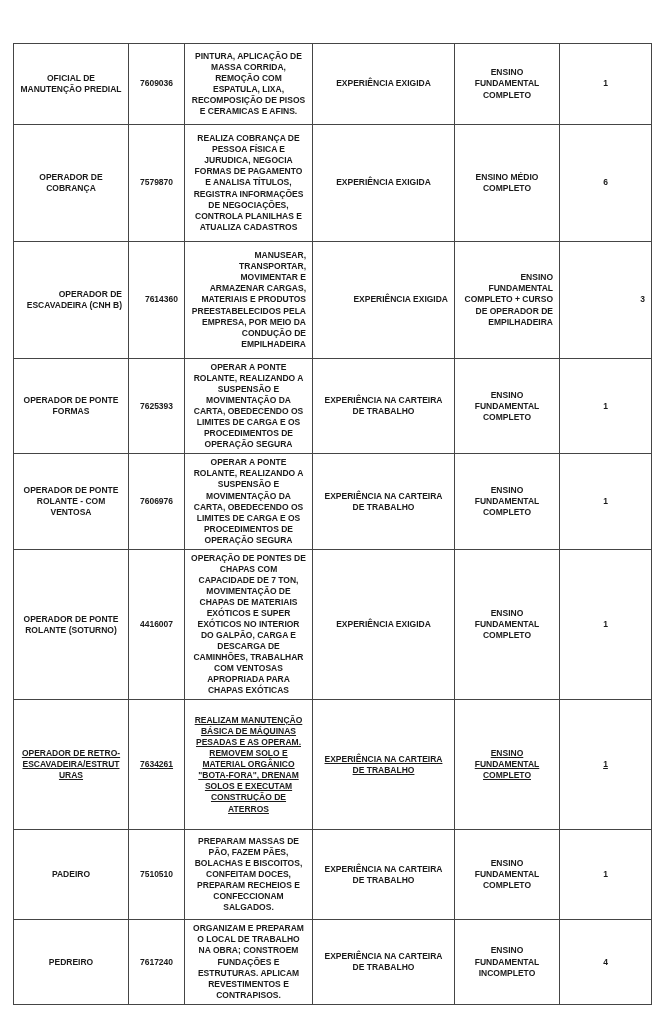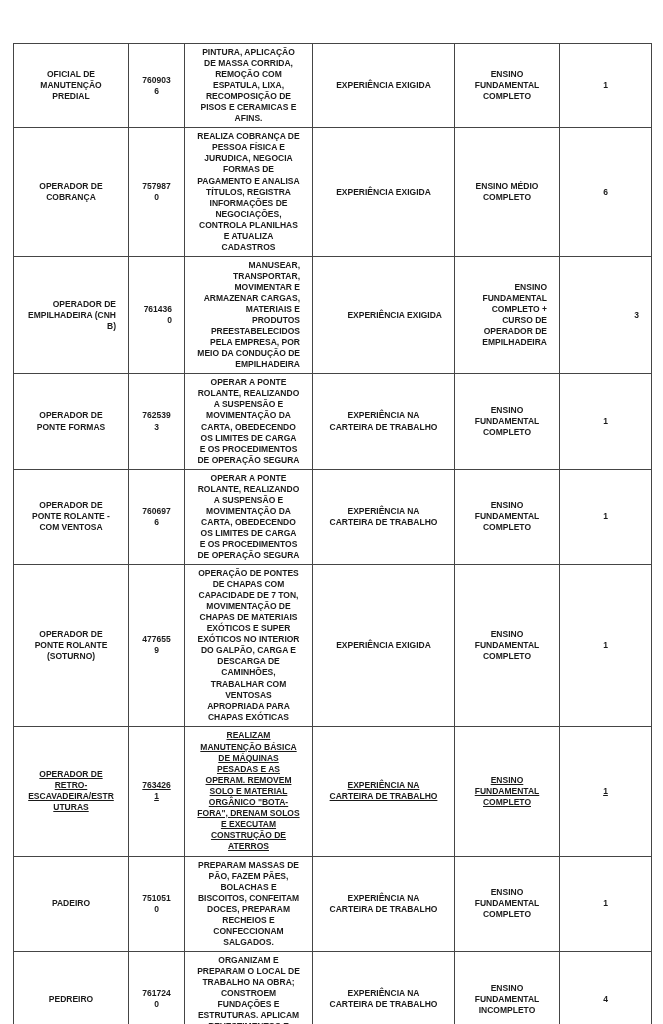--- a/index.html
+++ b/index.html
@@ -30,21 +30,21 @@
     table-layout: fixed;
   }
   table.jobs td {
     border: 1px solid #454545;
     color: #1a1a1a;
     font-size: 8.5px;
     font-weight: bold;
     line-height: 1.3;
     text-align: center;
     vertical-align: middle;
-    padding: 3px 12px;
+    padding: 3px 6px;
     overflow-wrap: break-word;
     word-wrap: break-word;
   }
   
   tr:nth-child(1)  td { height: 74px; }
   tr:nth-child(2)  td { height: 110px; }
   tr:nth-child(3)  td { height: 110px; text-align: right; }
   tr:nth-child(4)  td { height: 60px; }
   tr:nth-child(5)  td { height: 82px; }
   tr:nth-child(6)  td { height: 81px; }
@@ -77,21 +77,21 @@
   </tr>
         <tr>
     <td>OPERADOR DE COBRANÇA</td>
     <td>7579870</td>
     <td>REALIZA COBRANÇA DE PESSOA FÍSICA E JURUDICA, NEGOCIA FORMAS DE PAGAMENTO E ANALISA TÍTULOS, REGISTRA INFORMAÇÕES DE NEGOCIAÇÕES, CONTROLA PLANILHAS E ATUALIZA CADASTROS</td>
     <td>EXPERIÊNCIA EXIGIDA</td>
     <td>ENSINO MÉDIO COMPLETO</td>
     <td>6</td>
   </tr>
         <tr>
-    <td>OPERADOR DE EMPILHADEIRA (CNH B)</td>
+    <td>OPERADOR DE ESCAVADEIRA (CNH B)</td>
     <td>7614360</td>
     <td>MANUSEAR, TRANSPORTAR, MOVIMENTAR E ARMAZENAR CARGAS, MATERIAIS E PRODUTOS PREESTABELECIDOS PELA EMPRESA, POR MEIO DA CONDUÇÃO DE EMPILHADEIRA</td>
     <td>EXPERIÊNCIA EXIGIDA</td>
     <td>ENSINO FUNDAMENTAL COMPLETO + CURSO DE OPERADOR DE EMPILHADEIRA</td>
     <td>3</td>
   </tr>
         <tr>
     <td>OPERADOR DE PONTE FORMAS</td>
     <td>7625393</td>
     <td>OPERAR A PONTE ROLANTE, REALIZANDO A SUSPENSÃO E MOVIMENTAÇÃO DA CARTA, OBEDECENDO OS LIMITES DE CARGA E OS PROCEDIMENTOS DE OPERAÇÃO SEGURA</td>
@@ -102,21 +102,21 @@
         <tr>
     <td>OPERADOR DE PONTE ROLANTE - COM VENTOSA</td>
     <td>7606976</td>
     <td>OPERAR A PONTE ROLANTE, REALIZANDO A SUSPENSÃO E MOVIMENTAÇÃO DA CARTA, OBEDECENDO OS LIMITES DE CARGA E OS PROCEDIMENTOS DE OPERAÇÃO SEGURA</td>
     <td>EXPERIÊNCIA NA CARTEIRA DE TRABALHO</td>
     <td>ENSINO FUNDAMENTAL COMPLETO</td>
     <td>1</td>
   </tr>
         <tr>
     <td>OPERADOR DE PONTE ROLANTE (SOTURNO)</td>
-    <td>4776559</td>
+    <td>4416007</td>
     <td>OPERAÇÃO DE PONTES DE CHAPAS COM CAPACIDADE DE 7 TON, MOVIMENTAÇÃO DE CHAPAS DE MATERIAIS EXÓTICOS E SUPER EXÓTICOS NO INTERIOR DO GALPÃO, CARGA E DESCARGA DE CAMINHÕES, TRABALHAR COM VENTOSAS APROPRIADA PARA CHAPAS EXÓTICAS</td>
     <td>EXPERIÊNCIA EXIGIDA</td>
     <td>ENSINO FUNDAMENTAL COMPLETO</td>
     <td>1</td>
   </tr>
         <tr>
     <td>OPERADOR DE RETRO-ESCAVADEIRA/ESTRUTURAS</td>
     <td>7634261</td>
     <td>REALIZAM MANUTENÇÃO BÁSICA DE MÁQUINAS PESADAS E AS OPERAM. REMOVEM SOLO E MATERIAL ORGÂNICO "BOTA-FORA", DRENAM SOLOS E EXECUTAM CONSTRUÇÃO DE ATERROS</td>
     <td>EXPERIÊNCIA NA CARTEIRA DE TRABALHO</td>

